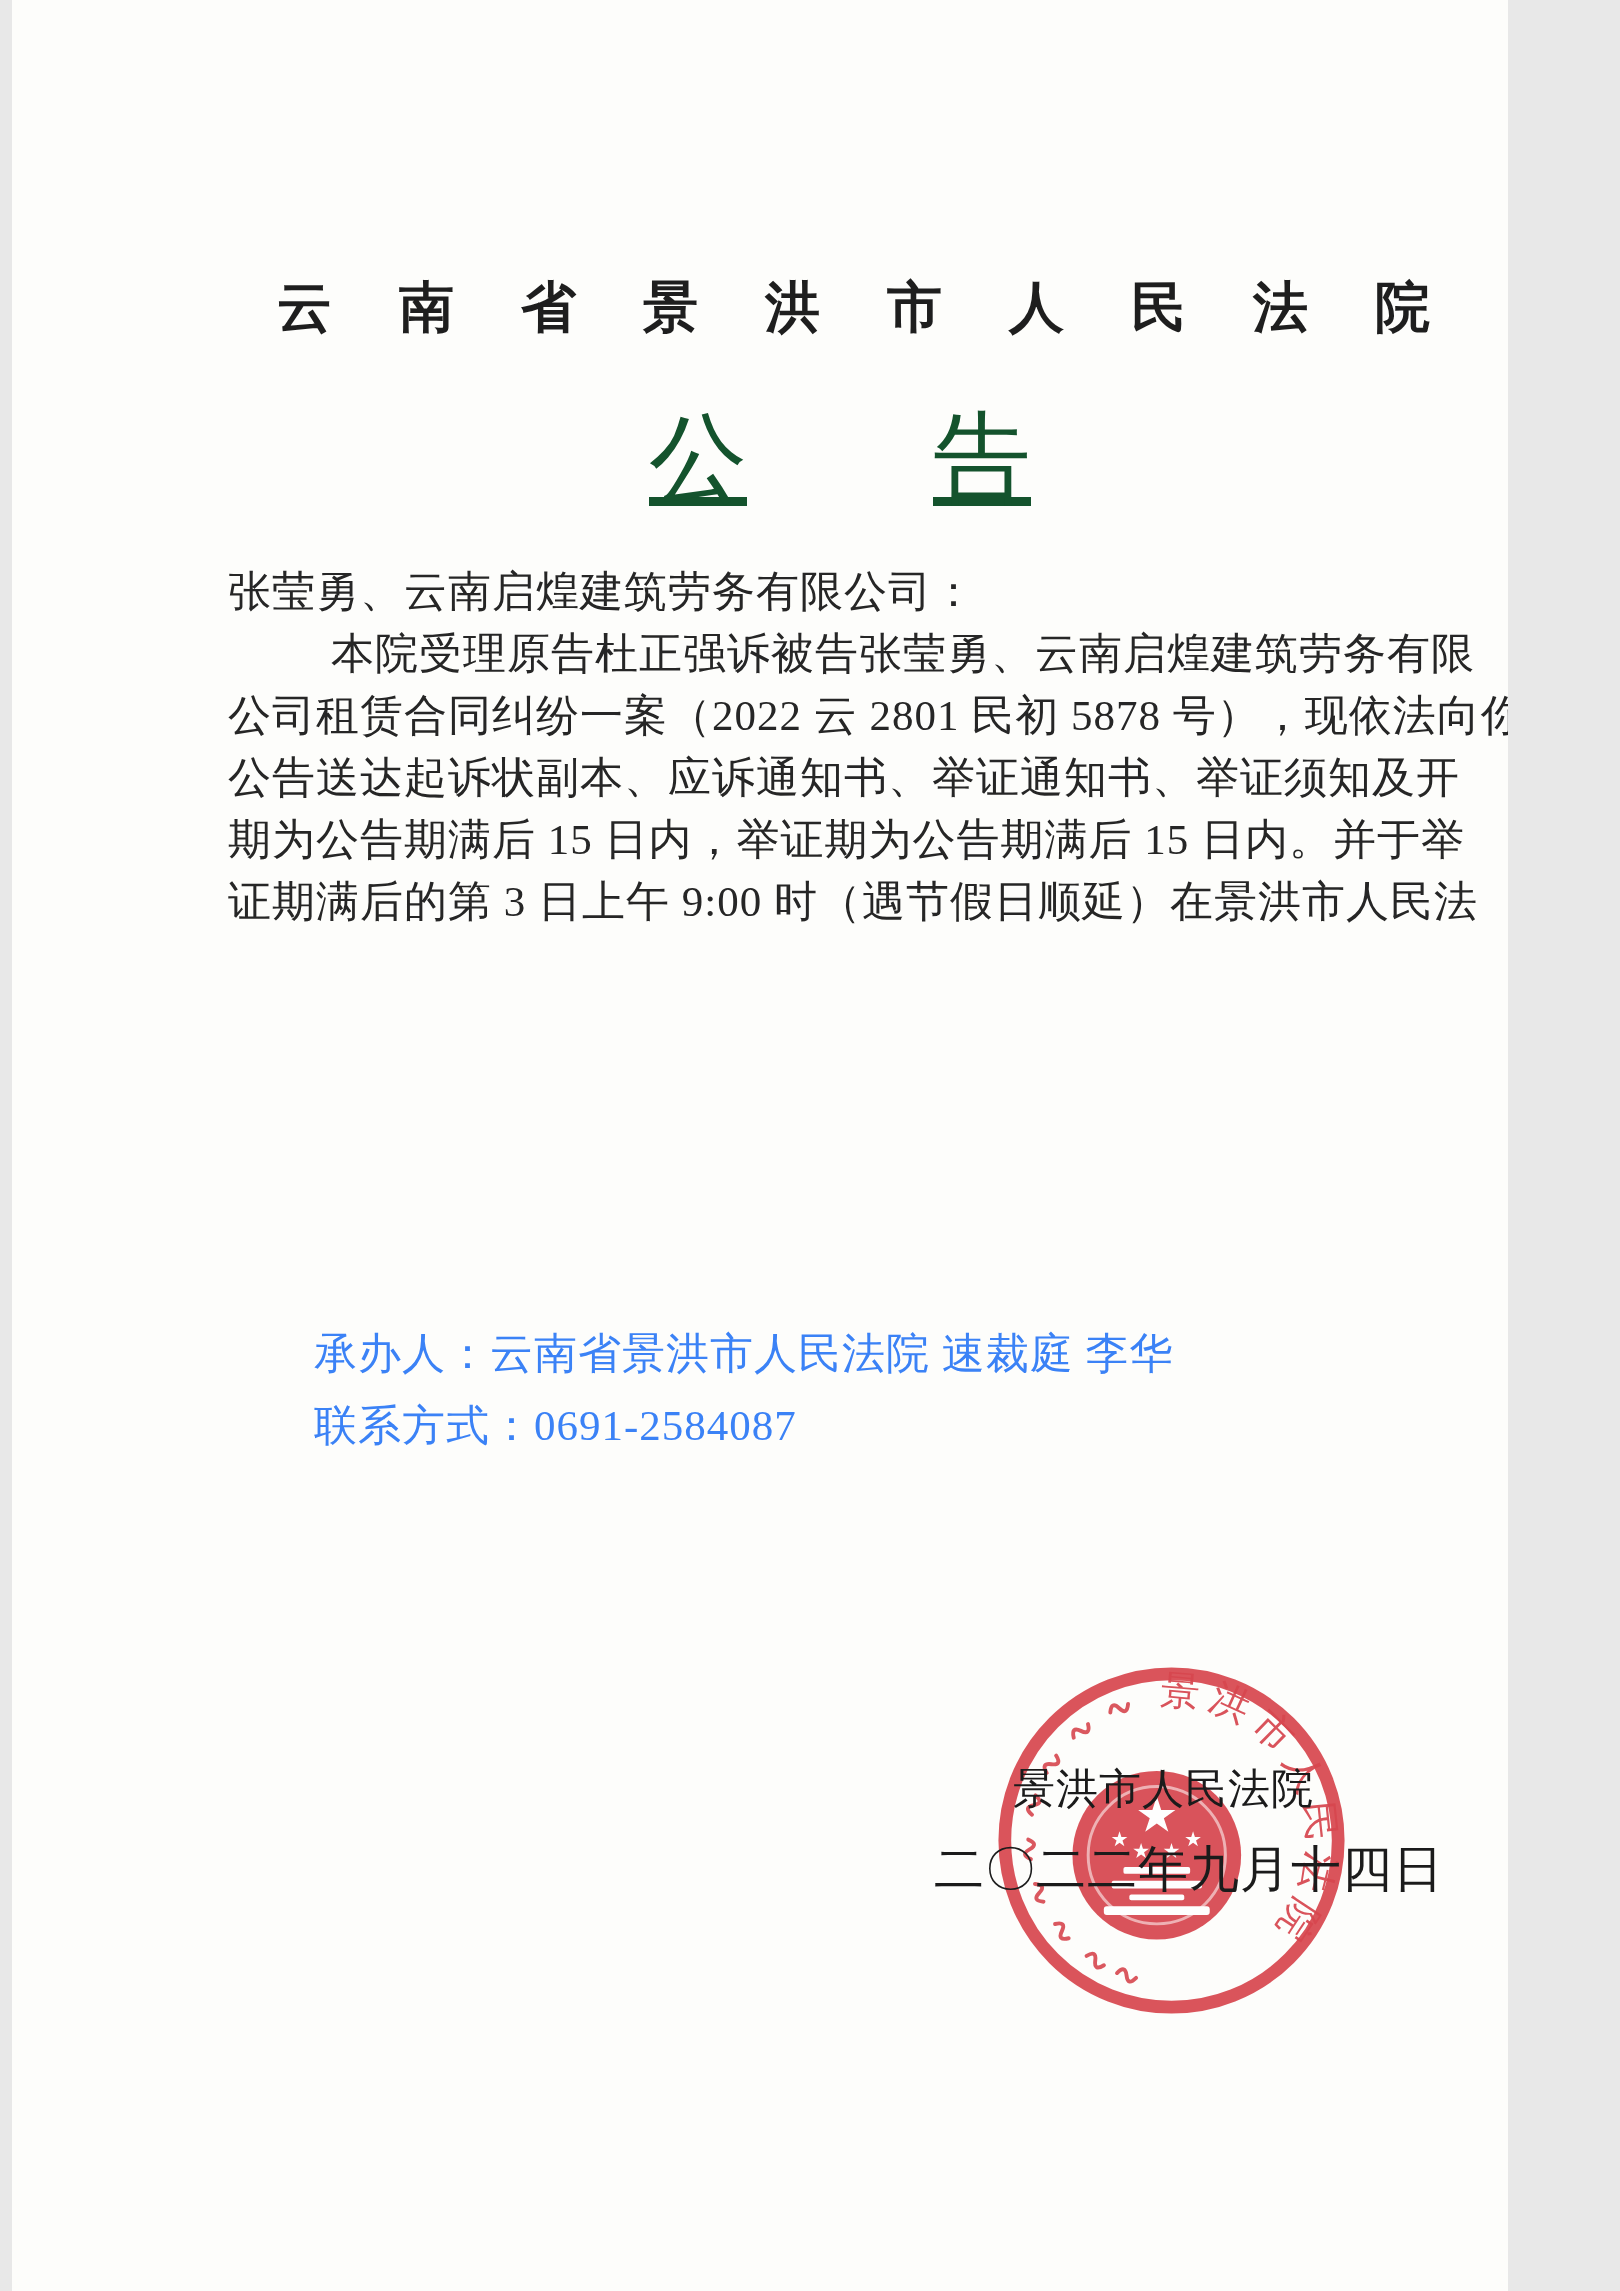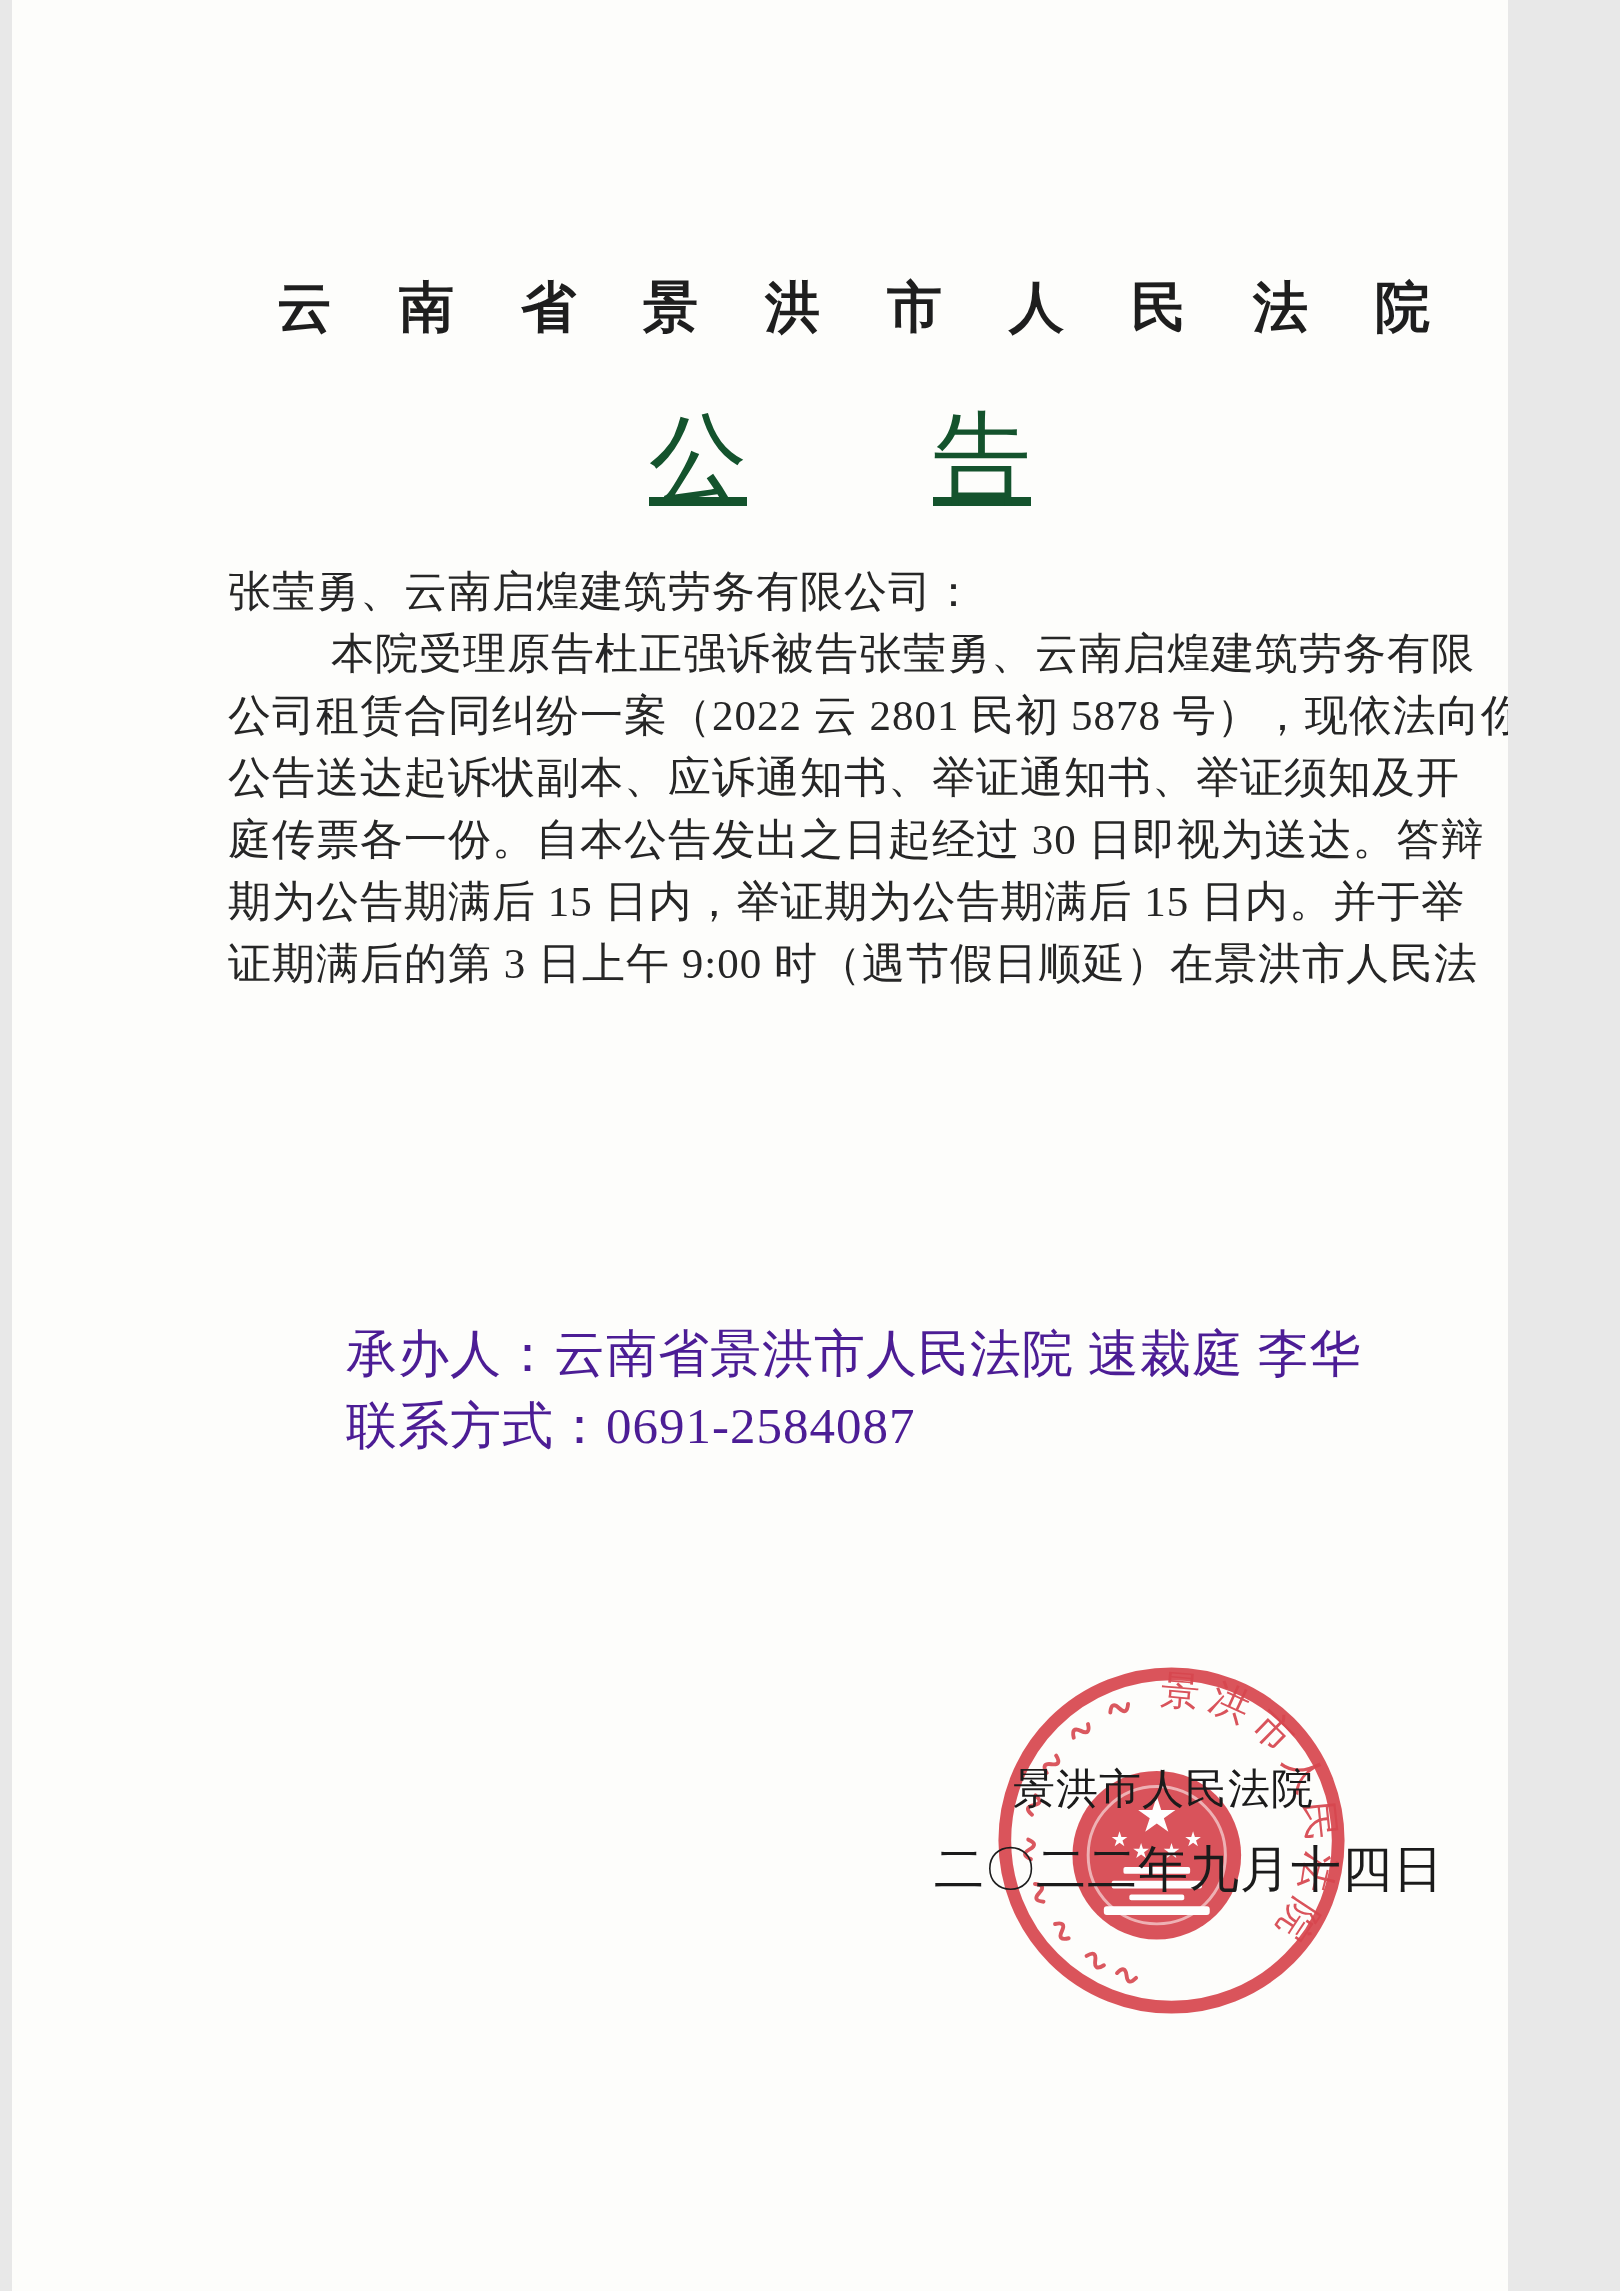--- a/index.html
+++ b/index.html
@@ -4,42 +4,41 @@
 <style>
   html,body{margin:0;padding:0;}
   body{width:1620px;height:2292px;background:#e8e8e8;font-family:"Liberation Serif",serif;}
   .page{position:absolute;left:12px;top:0;width:1496px;height:2292px;background:#fdfdfb;overflow:hidden;color:#242424;}
   .court-title{position:absolute;left:265px;top:278px;font-size:55px;line-height:59px;font-weight:bold;letter-spacing:67px;white-space:nowrap;color:#1e1e1e;}
   .notice-title{position:absolute;left:637px;top:408px;font-size:98px;line-height:102px;white-space:nowrap;color:#14532d;text-decoration:underline;}
   .notice-title .char2{margin-left:186px;}
   .body-block{position:absolute;left:216px;top:561px;width:1343px;font-size:43px;line-height:62px;letter-spacing:1px;color:#262626;}
   .body-block .line{white-space:nowrap;}
   .body-block .indent{text-indent:103px;}
-  .contact-block{position:absolute;left:302px;top:1318px;font-size:51px;line-height:72px;letter-spacing:1px;color:#4c1d95;margin-left:32px;}
+  .contact-block{position:absolute;left:302px;top:1318px;font-size:43px;line-height:72px;letter-spacing:1px;color:#3b82f6;}
   .contact-block .line{white-space:nowrap;}
   .seal{position:absolute;left:983px;top:1664px;width:353px;height:353px;z-index:1;}
   .seal svg{display:block;}
   .seal-overlay-court{position:absolute;left:1001px;top:1767px;font-size:42px;line-height:45px;letter-spacing:1px;white-space:nowrap;color:#1b1b1b;z-index:2;}
   .seal-overlay-date{position:absolute;left:922px;top:1847px;font-size:50px;line-height:45px;letter-spacing:1px;white-space:nowrap;color:#1b1b1b;z-index:2;}
 </style>
 </head>
 <body>
 
 <div class="page">
 
   <div class="court-title">云南省景洪市人民法院</div>
 
   <div class="notice-title"><span class="char1">公</span><span class="char2">告</span></div>
 
   <div class="body-block">
     <div class="line">张莹勇、云南启煌建筑劳务有限公司：</div>
     <div class="line indent">本院受理原告杜正强诉被告张莹勇、云南启煌建筑劳务有限</div>
     <div class="line">公司租赁合同纠纷一案（2022 云 2801 民初 5878 号），现依法向你</div>
     <div class="line">公告送达起诉状副本、应诉通知书、举证通知书、举证须知及开</div>
-    <div class="line">庭传票各一份。自本公告发出之日起经过 30 日即视为送达。答辩</div>
     <div class="line">期为公告期满后 15 日内，举证期为公告期满后 15 日内。并于举</div>
     <div class="line">证期满后的第 3 日上午 9:00 时（遇节假日顺延）在景洪市人民法</div>
   </div>
 
   <div class="contact-block">
     <div class="line">承办人：云南省景洪市人民法院  速裁庭  李华</div>
     <div class="line">联系方式：0691-2584087</div>
   </div>
 
   <div class="seal">

